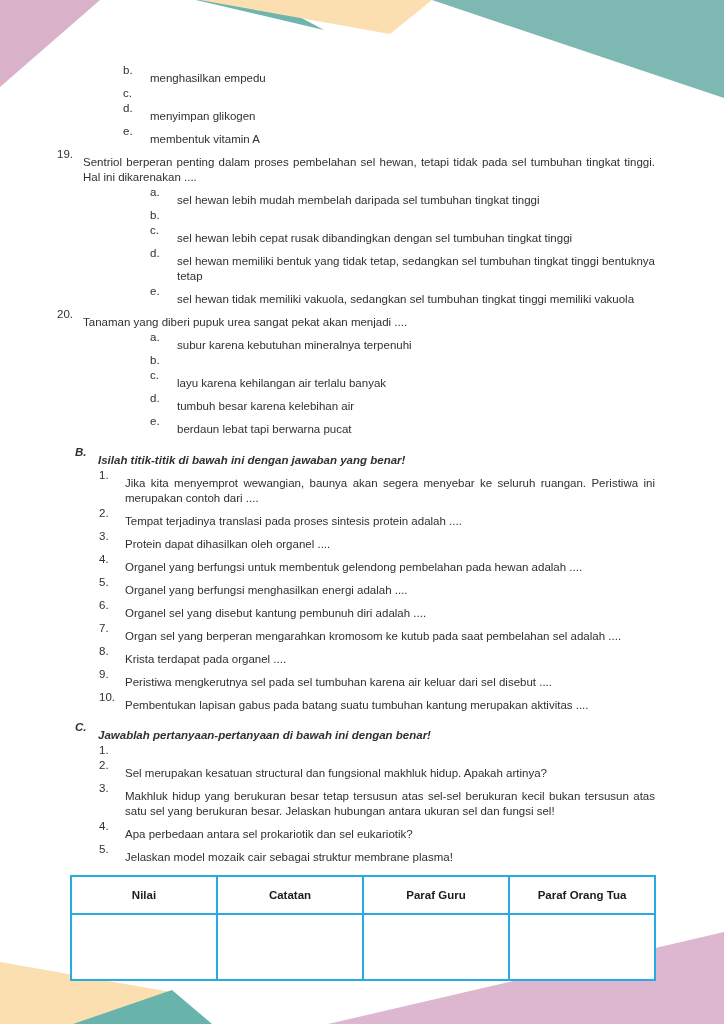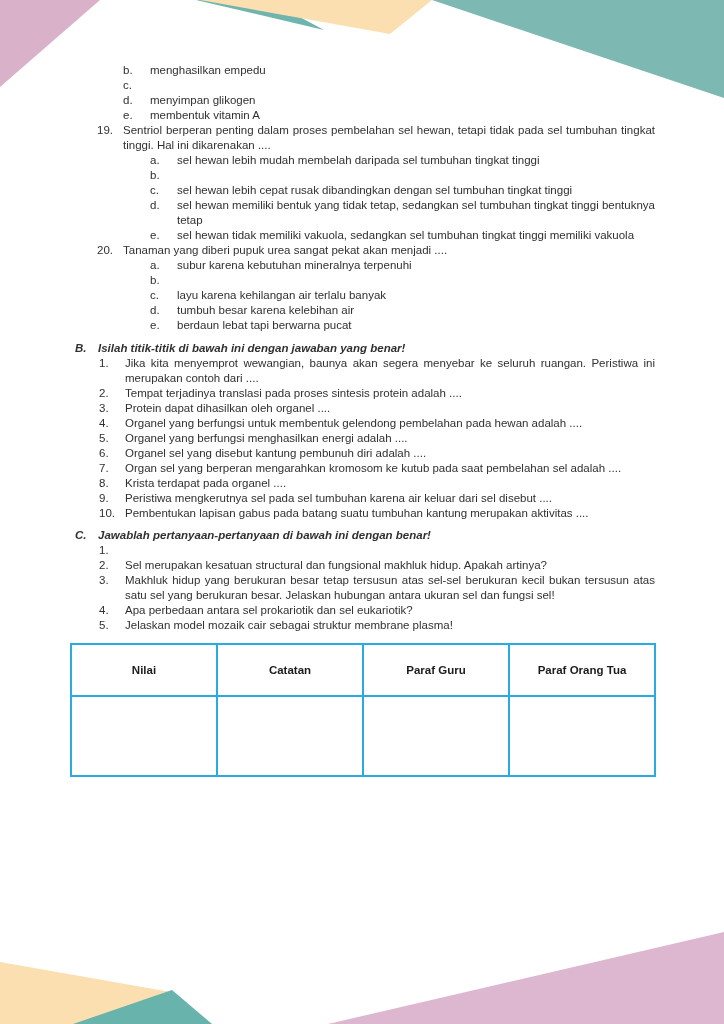--- a/index.html
+++ b/index.html
@@ -9,45 +9,45 @@
     font-family:"Liberation Sans", sans-serif;
     color:#303030;
   }
   .deco { position:absolute; left:0; top:0; width:724px; height:1024px; pointer-events:none; }
   .content {
     position:absolute; left:0; top:63px; width:655px;
     font-size:11.5px; line-height:15px;
   }
   .row { display:flex; align-items:flex-start; }
   .row .num, .row .lbl { flex:none; }
-  .row .txt { flex:1 1 auto; min-width:0; }
+  .row .txt { flex:1 1 auto; min-width:0;margin-top:8px; }
 
   .opt1 { padding-left:123px; }   
   .opt1 .lbl { width:27px; }
-  .q    { padding-left:97px; }    
+  .q    { padding-left:57px; }    
   .q .num { width:26px; }
   .opt2 { padding-left:150px; }   
   .opt2 .lbl { width:27px; }
 
   .sec  { padding-left:75px; font-weight:bold; font-style:italic; }
   .sec .lbl { width:23px; }
   .si   { padding-left:99px; }    
   .si .num { width:26px; }
 
   .just { text-align:justify; }
   .gap8 { margin-top:8px; }
   .gap7 { margin-top:7px; }
 
   table.score {
     border-collapse:collapse; table-layout:fixed;
     margin:10px 0 0 70px; width:586px;
   }
   table.score th, table.score td {
     border:2px solid var(--table-border, #29abe2);
-    padding:12px;
+    padding:5px;
   }
   table.score th {
     height:26px; font-size:11.5px; font-weight:bold;
     text-align:center; vertical-align:middle; color:#1c1c1c;
     font-style:normal;
   }
   table.score td.blank { height:54px; background:#ffffff; }
 </style>
 </head>
 <body>

